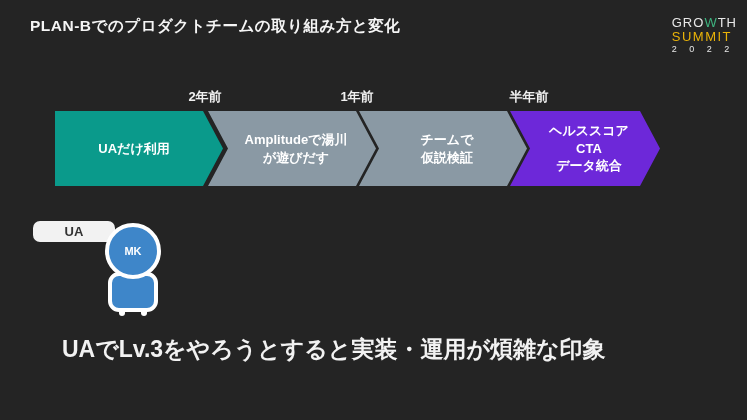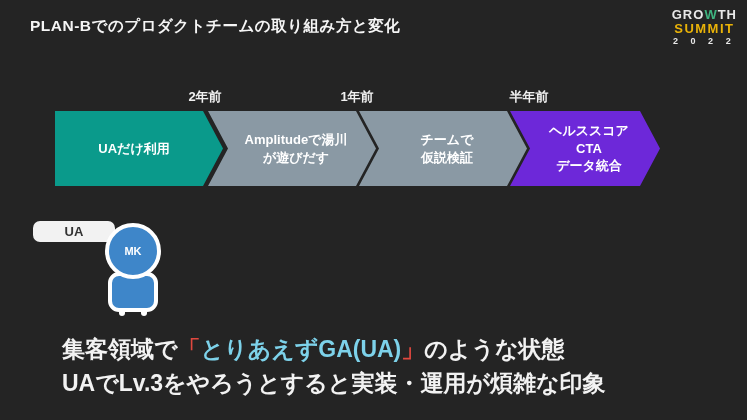--- a/index.html
+++ b/index.html
@@ -18,24 +18,24 @@
     left: 30px; top: 16px;
     font-size: 15.5px;
     font-weight: bold;
     letter-spacing: 0.5px;
     color: #f5f5f5;
   }
 
   
   .logo {
     position: absolute;
-    right: 10px; top: 8px;
-    text-align: center;
+    right: 10px; top: 16px;
+    text-align: left;
     line-height: 1.05;
-    font-weight: 700;
+    font-weight: 400;
   }
   .logo .l1 { font-size: 13px; color: #e8e8e8; letter-spacing: 1px; }
   .logo .l1 .w { color: #3eb37f; }
   .logo .l2 { font-size: 13px; color: #3eb37f; letter-spacing: 1.5px; }
   .logo .l3 { font-size: 9px; color: #e8e8e8; letter-spacing: 5px; margin-top: 2px; }
 
   
   .time-label {
     position: absolute;
     top: 88px;
@@ -143,15 +143,14 @@
 
 <svg class="avatar-svg" width="76" height="100" viewBox="0 0 76 100">
   <rect x="24" y="76" width="6" height="18" rx="3" fill="#ffffff"></rect>
   <rect x="46" y="76" width="6" height="18" rx="3" fill="#ffffff"></rect>
   <rect x="15" y="52" width="46" height="36" rx="9" fill="#3e86c9" stroke="#ffffff" stroke-width="4"></rect>
   <circle cx="38" cy="29" r="26" fill="#3e86c9" stroke="#ffffff" stroke-width="4"></circle>
   <text x="38" y="33" text-anchor="middle" font-size="11" font-weight="bold" fill="#ffffff">MK</text>
 </svg>
 
 <div class="summary">
-  <div><span>集客領域で</span><span style="color: rgb(224, 72, 63);">「</span><span style="color: rgb(125, 210, 234);">とりあえずGA(UA)</span><span style="color: rgb(224, 72, 63);">」</span><span>のような状態</span></div>
   <div>UAでLv.3をやろうとすると実装・運用が煩雑な印象</div>
 </div>
 
 </body></html>

